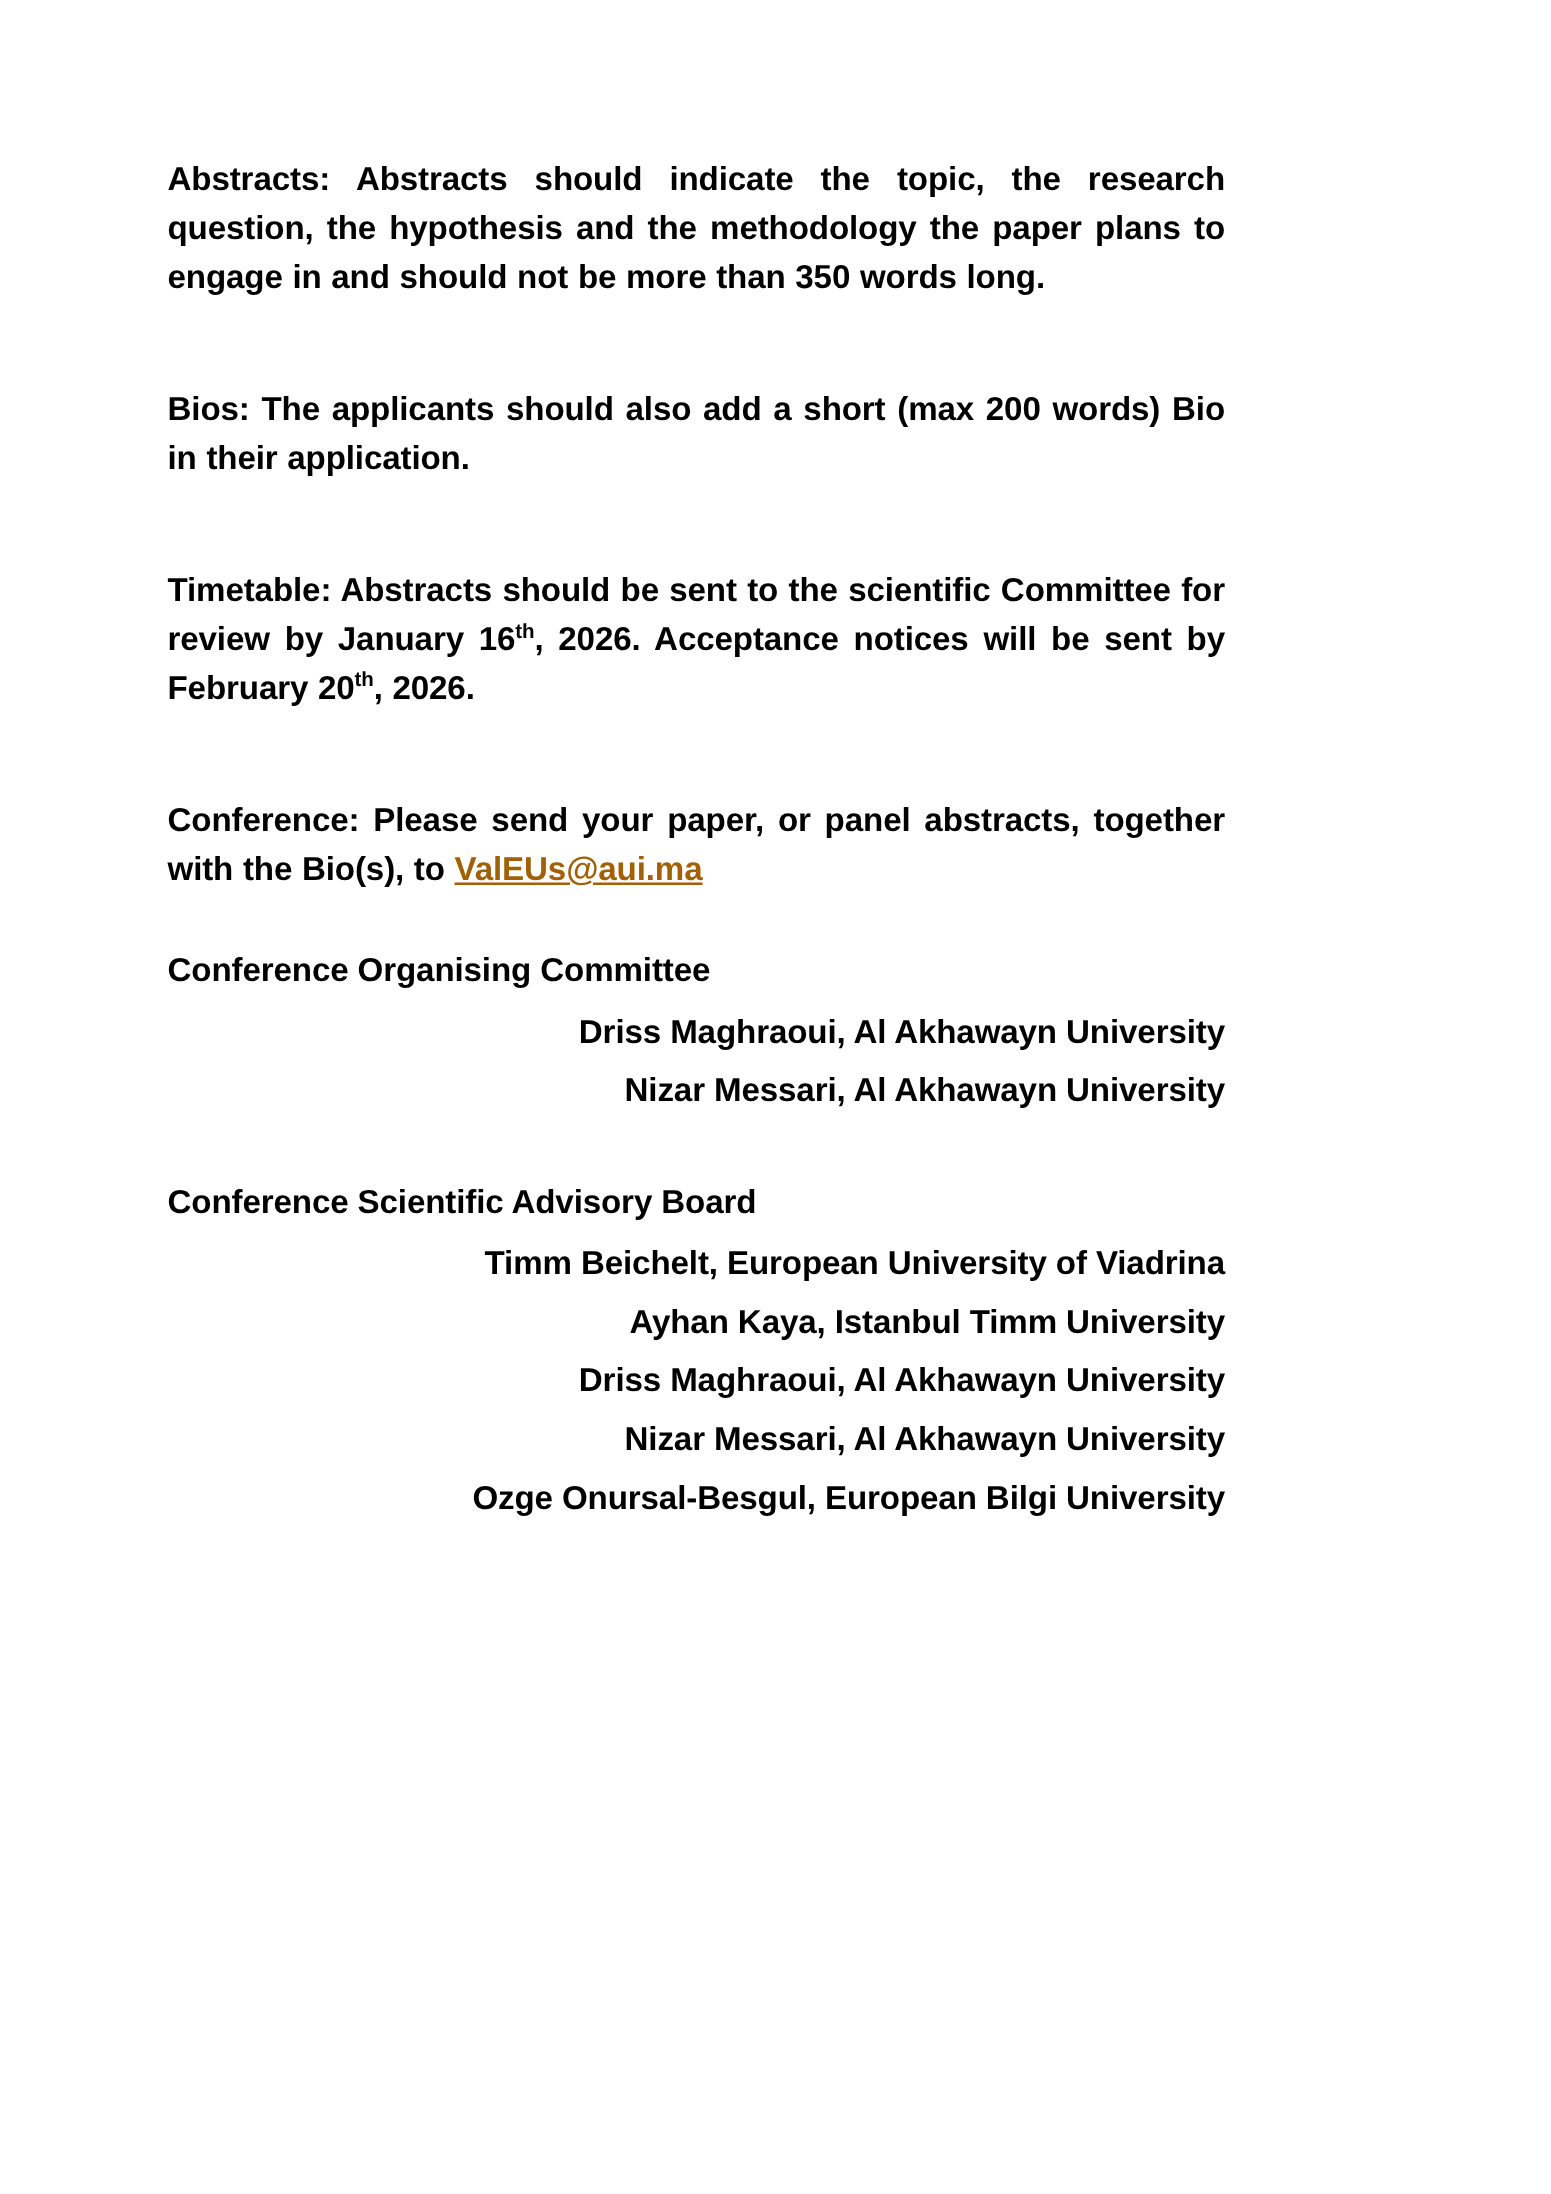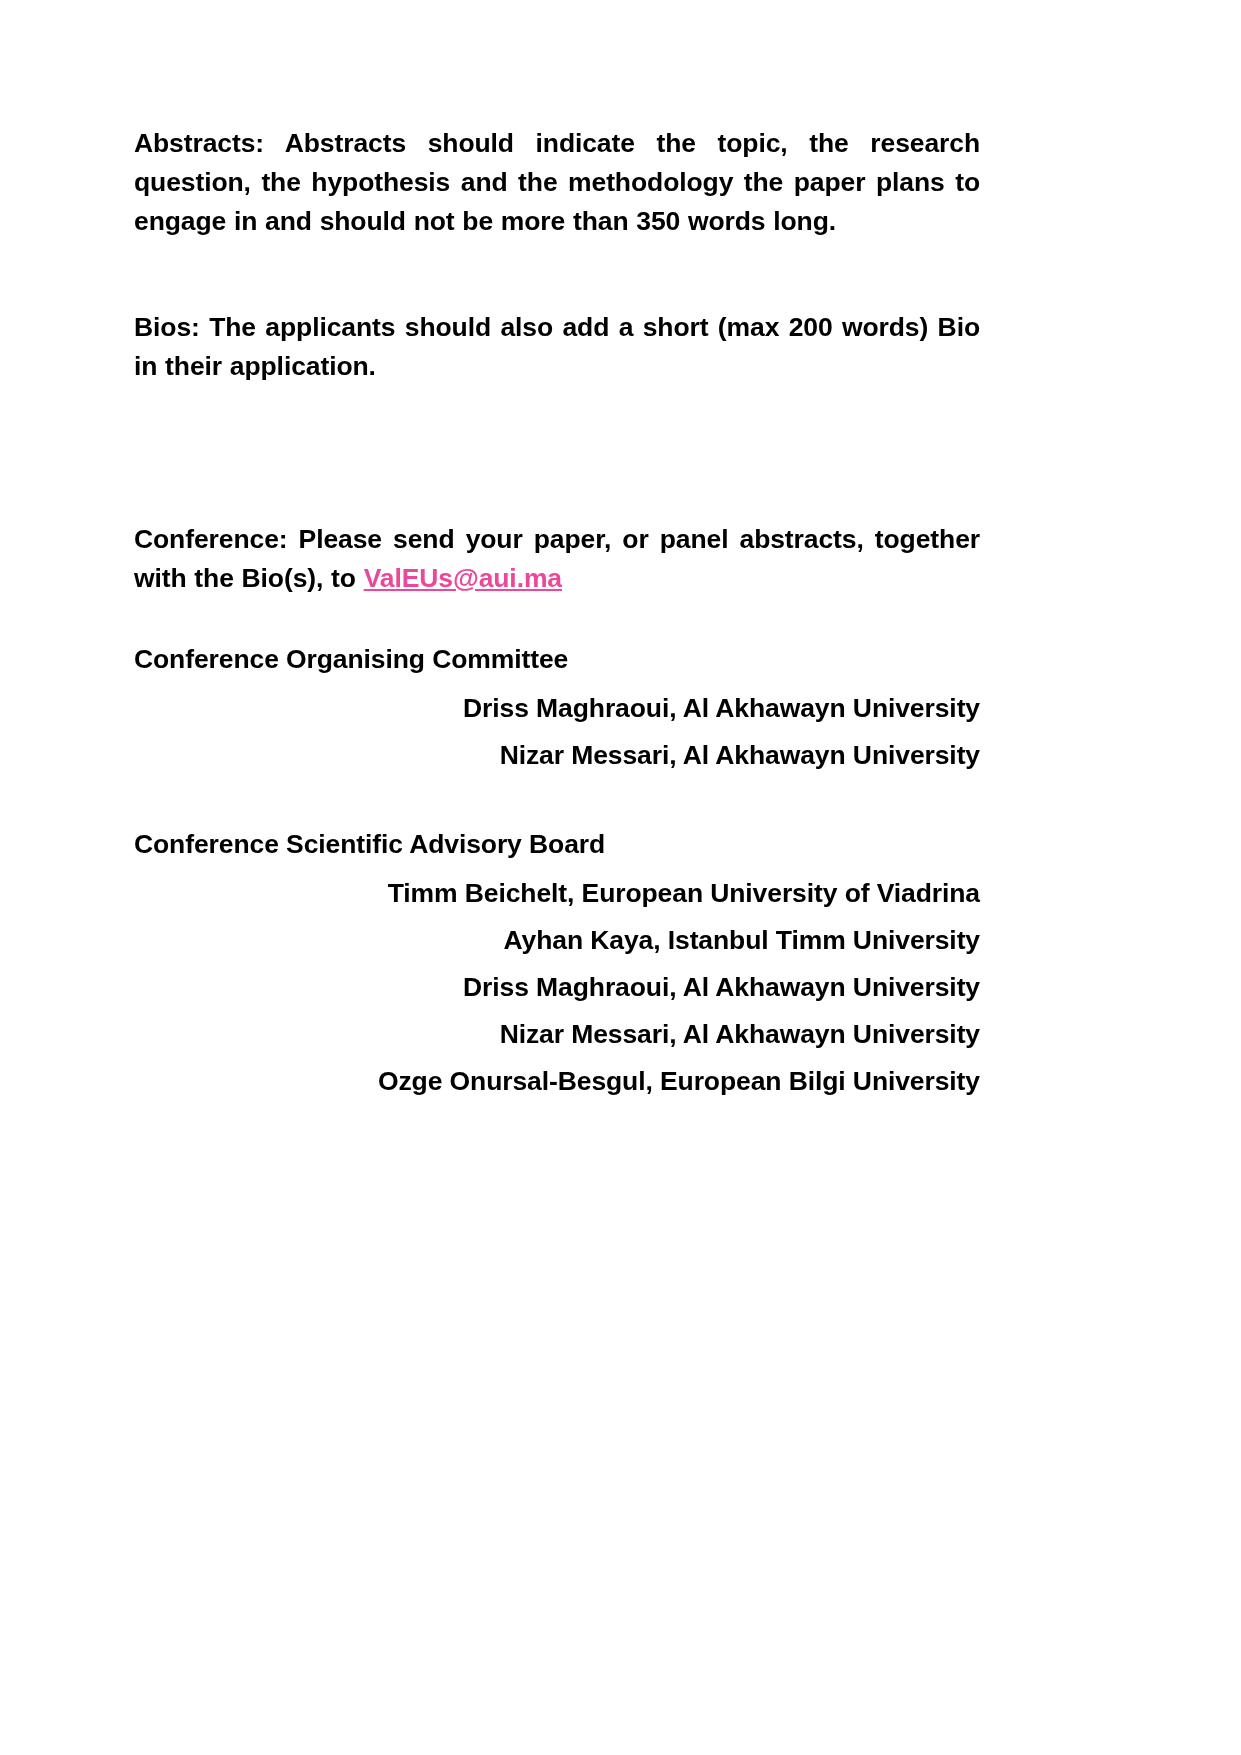--- a/index.html
+++ b/index.html
@@ -91,24 +91,25 @@
   <div class="content">
 
     <p class="para"><span class="lead">Abstracts:</span><span> Abstracts should indicate the topic, the research question, the hypothesis and the methodology the paper plans to engage in and should not be more than 350 words long.</span></p>
 
     <div class="para-gap"></div>
 
     <p class="para"><span class="lead">Bios</span><span>: The applicants should also add a short (max 200 words) Bio in their application.</span></p>
 
     <div class="para-gap"></div>
 
+    <p class="para"><span class="lead">Timetable</span><span>: Abstracts should be sent to the scientific Committee for review by January 16</span><sup>th</sup><span>, 2026. Acceptance notices will be sent by February 20</span><sup>th</sup><span>, 2026.</span></p>
 
     <div class="para-gap"></div>
 
-    <p class="para"><span class="lead">Conference</span><span>: Please send your paper, or panel abstracts, together with the Bio(s), to </span><a class="maillink" href="#" style="color: #ec4899;">ValEUs@aui.ma</a></p>
+    <p class="para"><span class="lead">Conference</span><span>: Please send your paper, or panel abstracts, together with the Bio(s), to </span><a class="maillink" href="#" style="color: #a16207;">ValEUs@aui.ma</a></p>
 
     <div class="block-gap"></div>
 
     <p class="section-heading">Conference Organising Committee</p>
     <div class="heading-gap"></div>
     <ul class="member-list">
       <li class="member-line">Driss Maghraoui, Al Akhawayn University</li>
       <li class="member-line">Nizar Messari, Al Akhawayn University</li>
     </ul>
 

